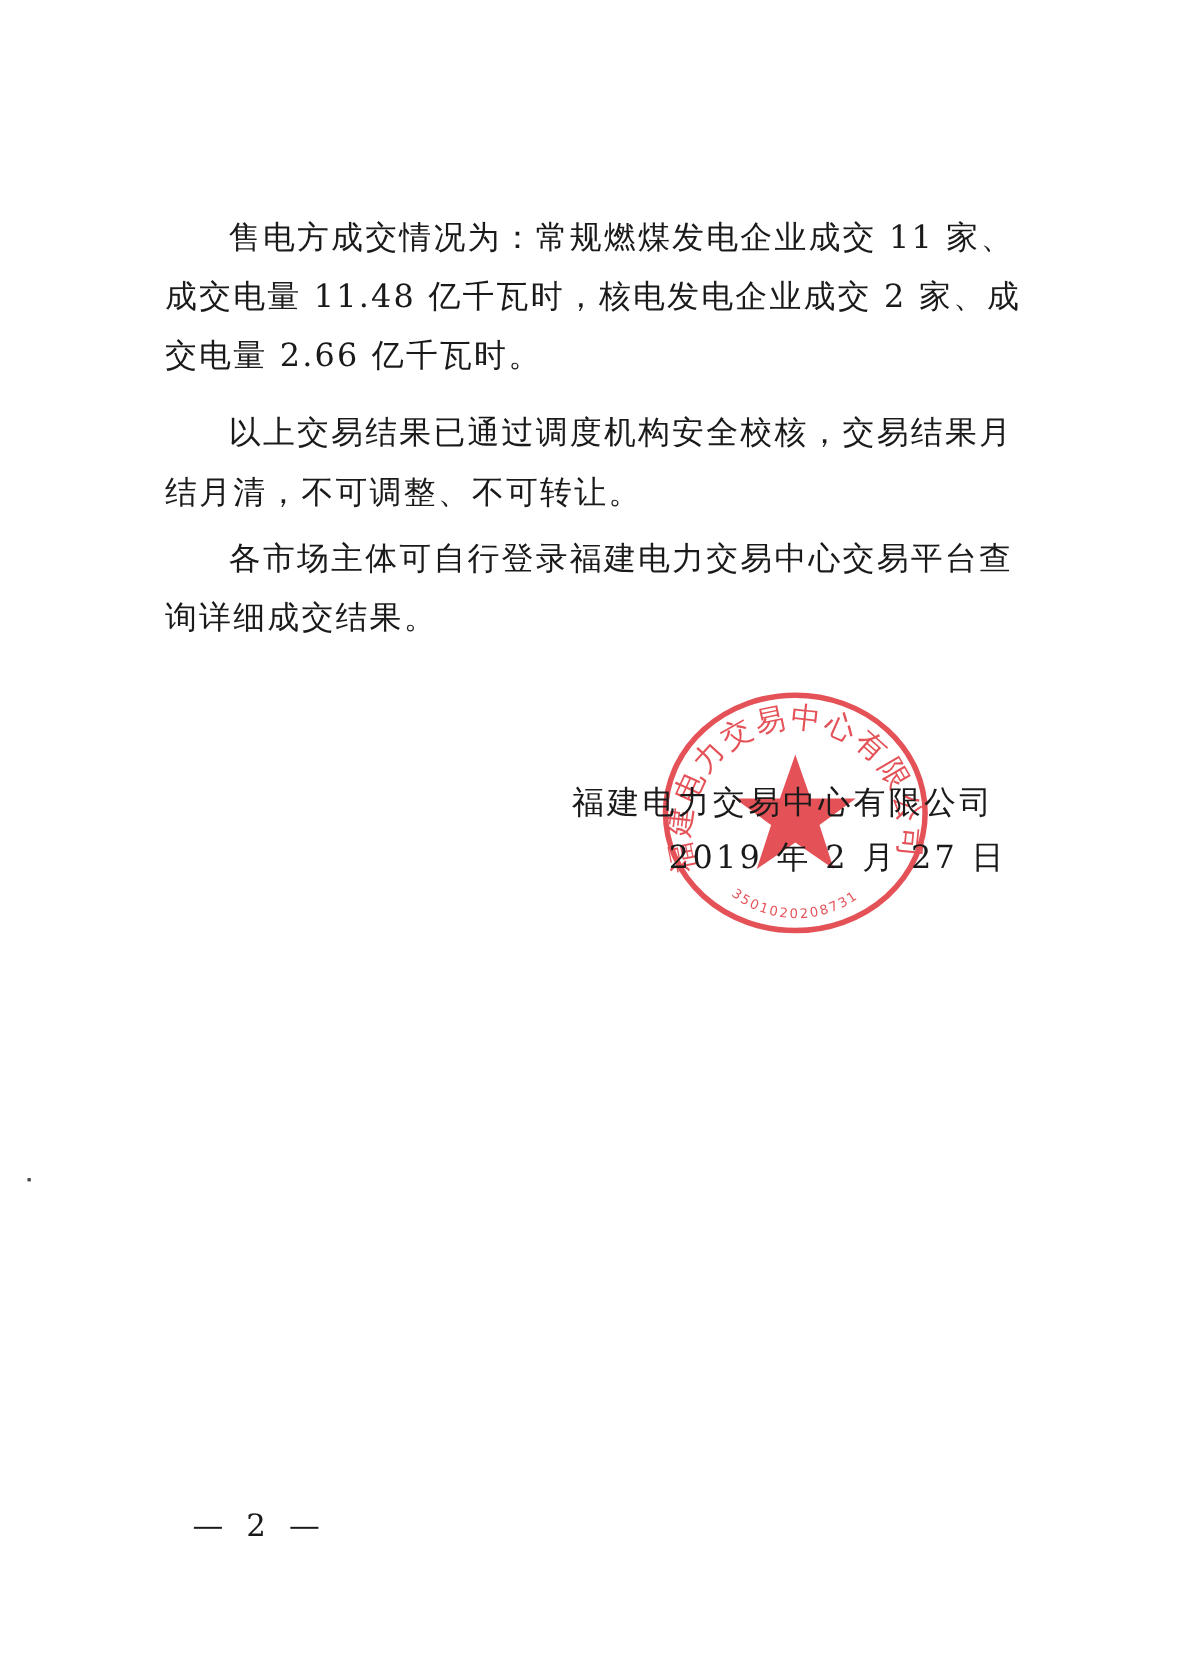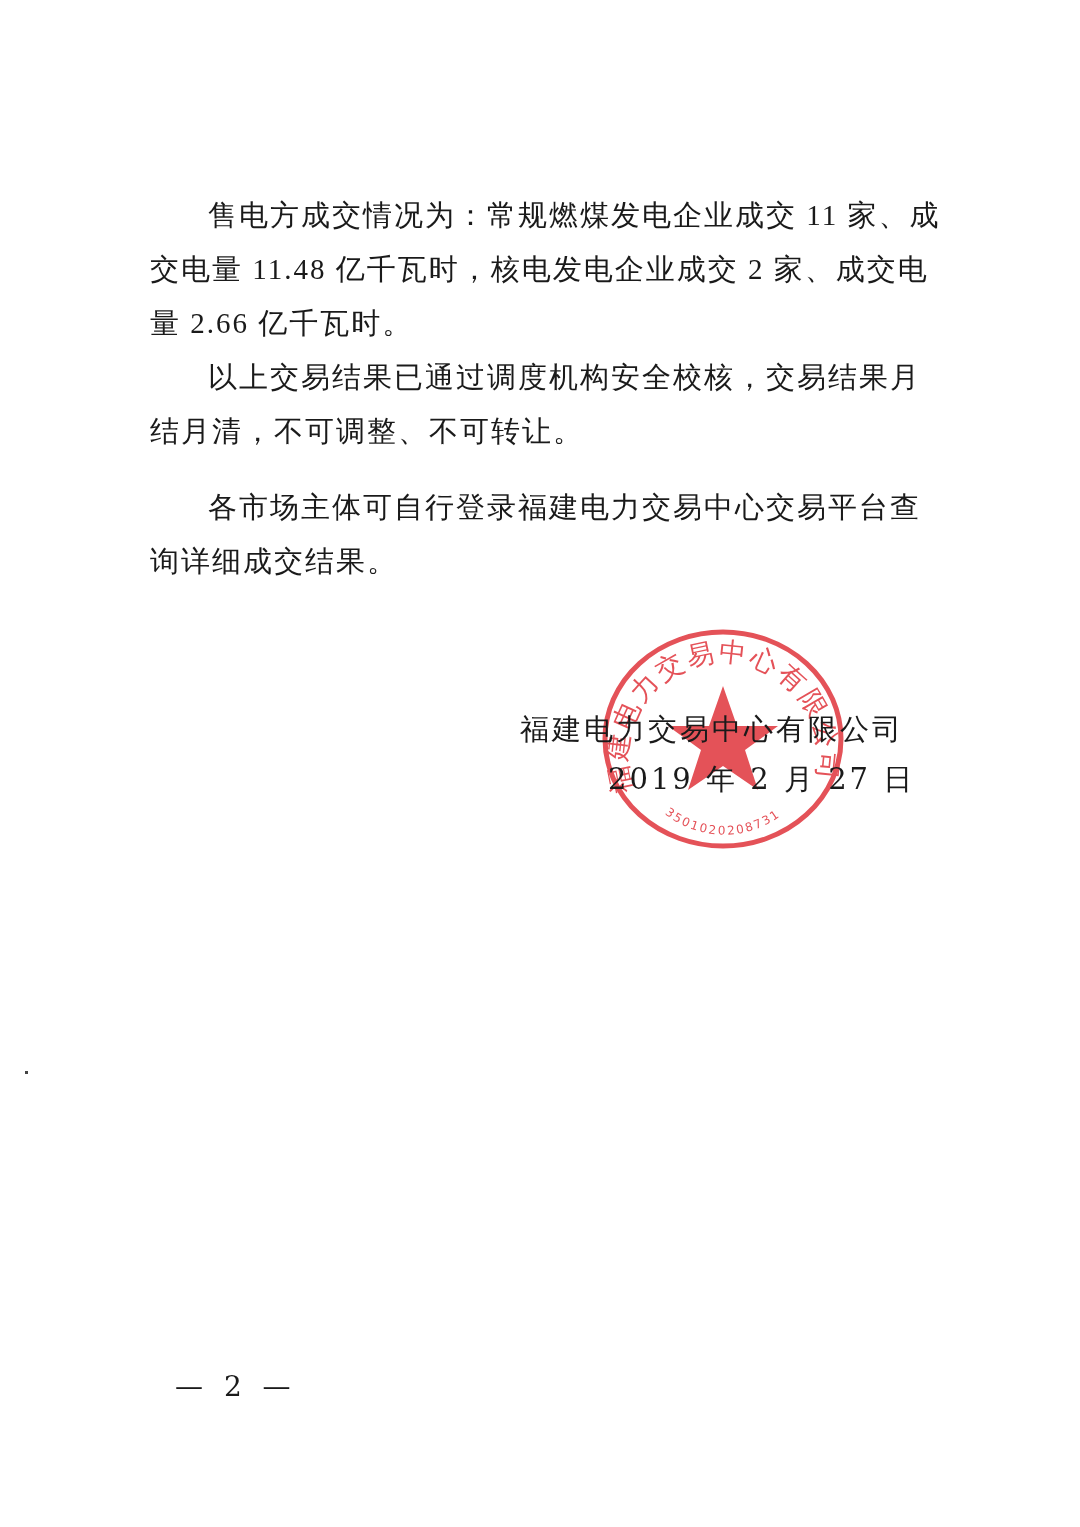--- a/index.html
+++ b/index.html
@@ -1,22 +1,22 @@
 <!DOCTYPE html>
 <html><head>
   <meta charset="utf-8">
   <style>
     html, body { margin: 0; padding: 0; background: #ffffff; }
     body { width: 1080px; height: 1527px; position: relative; overflow: hidden;
            font-family: "DejaVu Serif", "Liberation Serif", serif; color: #1a1a1a; }
     .para { position: absolute; left: 150px; width: 800px; font-size: 29px;
             line-height: 54px; letter-spacing: 2px; margin: 0; }
-    .indent { text-indent: 58px; font-family: Liberation Serif, serif; }
+    .indent { text-indent: 58px; }
     #p1 { top: 188px; }
-    #p2 { top: 350px; }
+    #p2 { top: 366px; }
     #p3 { top: 480px; }
     .sig { position: absolute; font-size: 29px; letter-spacing: 3px; z-index: 3; }
     #sig-org { left: 520px; top: 710px; }
     #sig-date { left: 608px; top: 760px; }
     #seal { position: absolute; left: 600px; top: 628px; width: 246px; height: 222px; z-index: 2; opacity: 0.85; }
     #page-num { position: absolute; left: 175px; top: 1370px; font-size: 28px; letter-spacing: 6px; }
     #speck { position: absolute; left: 25px; top: 1071px; width: 3px; height: 3px; background: #444; }
   </style>
 </head>
 <body>

